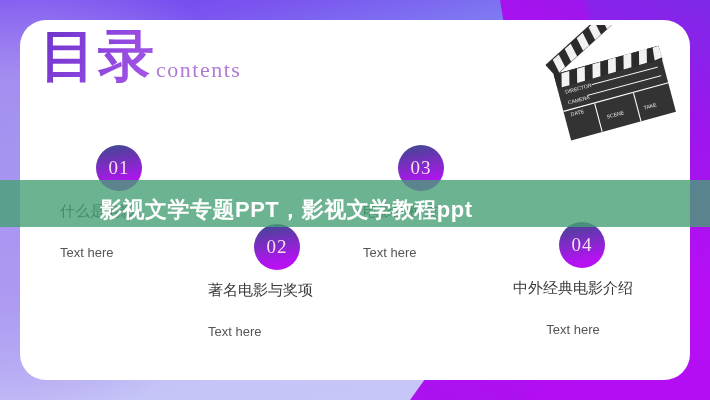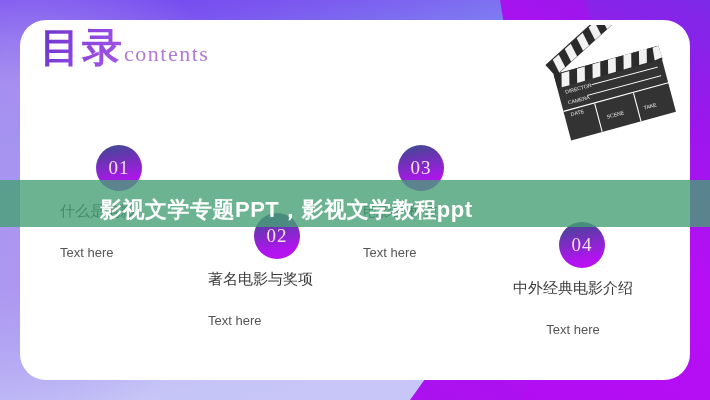--- a/index.html
+++ b/index.html
@@ -24,21 +24,21 @@
       clip-path:polygon(100% 0,100% 100%,18% 100%,62% 44%,46% 0);}
 
   
   .card{position:absolute;left:20px;top:20px;width:670px;height:360px;
         background:#fff;border-radius:26px;}
 
   
   .heading{position:absolute;left:40px;top:28px;display:flex;align-items:flex-end;}
   .heading .cn{
     font-family:"Liberation Serif","DejaVu Serif",serif;
-    font-size:40px;line-height:1;font-weight:700;letter-spacing:2px;
+    font-size:56px;line-height:1;font-weight:700;letter-spacing:2px;
     background:linear-gradient(120deg,#6a34c8 0%,#8a42dd 45%,#a85ae6 100%);
     -webkit-background-clip:text;background-clip:text;color:transparent;
   }
   .heading .en{
     font-family:"Liberation Serif","DejaVu Serif",serif;
     font-size:22px;line-height:1;color:#b07ad6;letter-spacing:1.5px;
     padding-bottom:3px;
   }
 
   
@@ -51,21 +51,21 @@
     background:linear-gradient(170deg,#3a4f8f 0%,#5d3aa8 22%,#8a26cf 52%,#b014ee 76%,#bd10f2 100%);
     display:flex;align-items:center;justify-content:center;
     font-family:"Liberation Serif","DejaVu Serif",serif;
     font-size:19px;color:#f6dff0;letter-spacing:1px;
   }
   .item-title{font-size:15px;color:#3b3b3b;margin-top:11px;white-space:nowrap;}
   .item-sub{font-size:13px;color:#555;margin-top:24px;white-space:nowrap;}
 
   .i1{left:60px;top:145px;}
   .i1 .circle{margin-left:36px;}
-  .i2{left:208px;top:213px;}
+  .i2{left:208px;top:224px;}
   .i2 .circle{margin-left:46px;}
   .i3{left:363px;top:145px;}
   .i3 .circle{margin-left:35px;}
   .i4{left:513px;top:222px;text-align:center;}
   .i4 .circle{margin-left:46px;}
 
   
   .banner{position:absolute;left:0;top:180px;width:710px;height:47px;
           background:rgba(70,160,117,.80);}
   .banner-text{position:absolute;left:0;top:180px;width:710px;height:60px;

